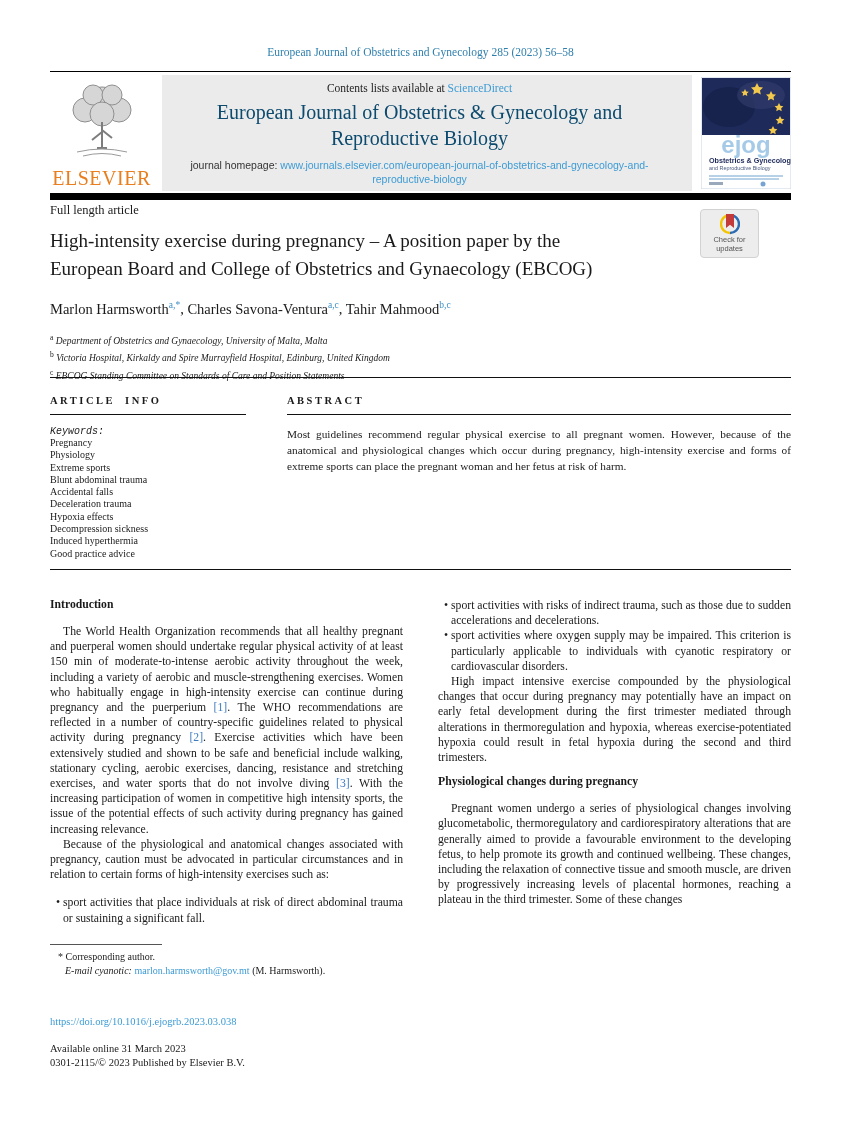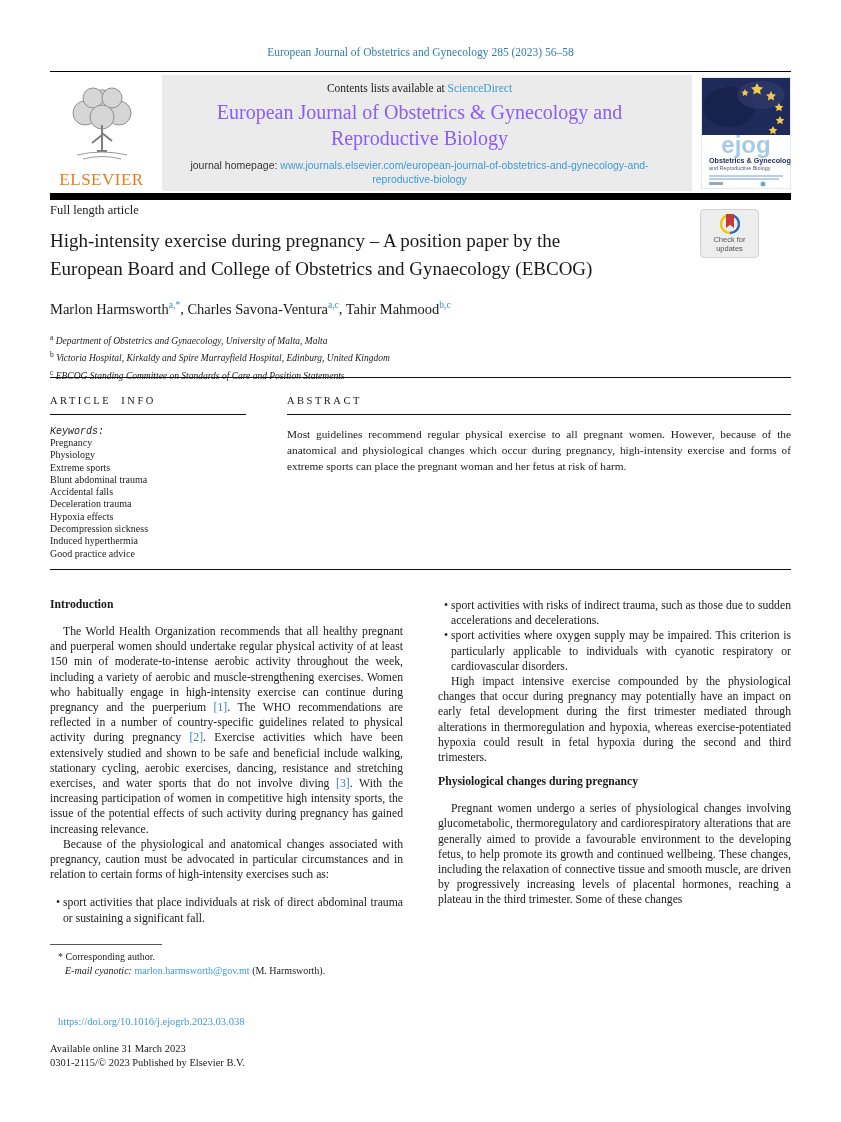--- a/index.html
+++ b/index.html
@@ -6,44 +6,44 @@
   body{width:841px;height:1122px;position:relative;font-family:"Liberation Serif","DejaVu Serif",serif;color:#1a1a1a;}
   .page{position:absolute;inset:0;border-radius:17px;}
 
   
   .citation{position:absolute;top:46px;left:0;width:100%;text-align:center;font-size:11.5px;color:#2f7fad;}
 
   
   .masthead{position:absolute;top:71px;left:50px;width:741px;border-top:1.5px solid #000;border-bottom:7px solid #000;padding:3px 0 2px 0;box-sizing:border-box;}
   .mast-row{display:flex;align-items:stretch;}
   .logo-cell{width:103px;display:flex;flex-direction:column;align-items:center;justify-content:flex-end;padding:2px 0 1px 0;}
-  .elsevier-word{font-size:17px;color:#e87e1d;letter-spacing:.5px;margin-top:3px;}
+  .elsevier-word{font-size:20px;color:#e87e1d;letter-spacing:.5px;margin-top:3px;}
   .gray-box{flex:1;background:#ebebeb;margin:0 9px;text-align:center;padding:7px 23px 5px 8px;}
   .contents-line{font-size:11.5px;color:#222;}
-  .jtitle{font-size:20px;color:#8b5cf6;line-height:1.3;margin-top:5px;}
+  .jtitle{font-size:20px;color:#0c4a6e;line-height:1.3;margin-top:5px;}
   .homepage{font-family:"Liberation Sans",sans-serif;font-size:10.5px;color:#333;margin-top:7px;line-height:1.35;}
   .link{color:#3d9bd5;text-decoration:none;cursor:pointer;}
   .cover-cell{width:90px;display:flex;align-items:center;}
 
   
   .art-head{position:absolute;top:203px;left:50px;width:741px;}
   .art-type{font-size:12.5px;}
   .art-title{font-size:19px;line-height:28px;margin-top:9px;max-width:640px;}
   .badge{position:absolute;top:6px;right:32px;width:57px;height:47px;background:#ededed;border:1px solid #d2d2d2;border-radius:4px;display:flex;flex-direction:column;align-items:center;justify-content:center;cursor:pointer;}
   .badge-txt{font-family:"Liberation Sans",sans-serif;font-size:7.5px;color:#555;line-height:1.15;text-align:center;}
   .authors{margin-top:17px;font-size:14.5px;}
   .authors sup{color:#3d8fc6;font-size:9.5px;}
   .affils{margin-top:13px;font-size:9.5px;font-style:italic;line-height:13.5px;}
   .affils sup{font-size:7.5px;font-style:normal;}
 
   
   .info-sec{position:absolute;top:377px;left:50px;width:741px;height:193px;border-top:1.5px solid #111;border-bottom:1.5px solid #111;box-sizing:border-box;display:flex;}
   .info-col{width:196px;margin-right:41px;}
   .abs-col{flex:1;}
-  .sec-head{font-size:10.5px;letter-spacing:2.5px;word-spacing:5px;margin-top:17px;font-weight:400;}
+  .sec-head{font-size:10.5px;letter-spacing:2.5px;word-spacing:5px;margin-top:17px;font-weight:700;}
   .head-rule{border-bottom:1.2px solid #111;margin-top:8px;}
   .kw-label{font-size:10px;font-style:italic;margin-top:11px;font-family:Liberation Mono, monospace;}
   .kw{font-size:10px;line-height:12.3px;}
   .abs-text{font-size:11.3px;line-height:16px;margin-top:11px;text-align:justify;}
 
   
   .body-cols{position:absolute;top:598px;left:50px;width:741px;display:flex;gap:8px;}
   .colL{width:357px;margin-right:27px;}
   .colR{width:357px;}
   .bh{font-size:11.7px;font-weight:700;}
@@ -55,21 +55,21 @@
   .bdot{width:13px;flex:none;padding-left:6px;box-sizing:border-box;}
   .sec2{margin-top:10px;}
   .gap-top{margin-top:15px;}
 
   
   .footnote{position:absolute;top:944px;left:50px;width:365px;font-size:10px;line-height:14px;}
   .fn-rule{width:112px;border-top:1px solid #555;margin-bottom:5px;}
   .fn1{padding-left:8px;}
   .fn2{padding-left:15px;}
   .em-label{font-style:italic;}
-  .doi{position:absolute;top:1016px;left:58px;font-size:10.5px;}
+  .doi{position:absolute;top:1016px;left:50px;font-size:10.5px;}
   .bottom{position:absolute;top:1042px;left:50px;font-size:10.5px;line-height:14px;}
 </style>
 </head>
 <body>
 
 <div class="page">
 
   <div class="citation">European Journal of Obstetrics and Gynecology 285 (2023) 56–58</div>
 
   <div class="masthead">

